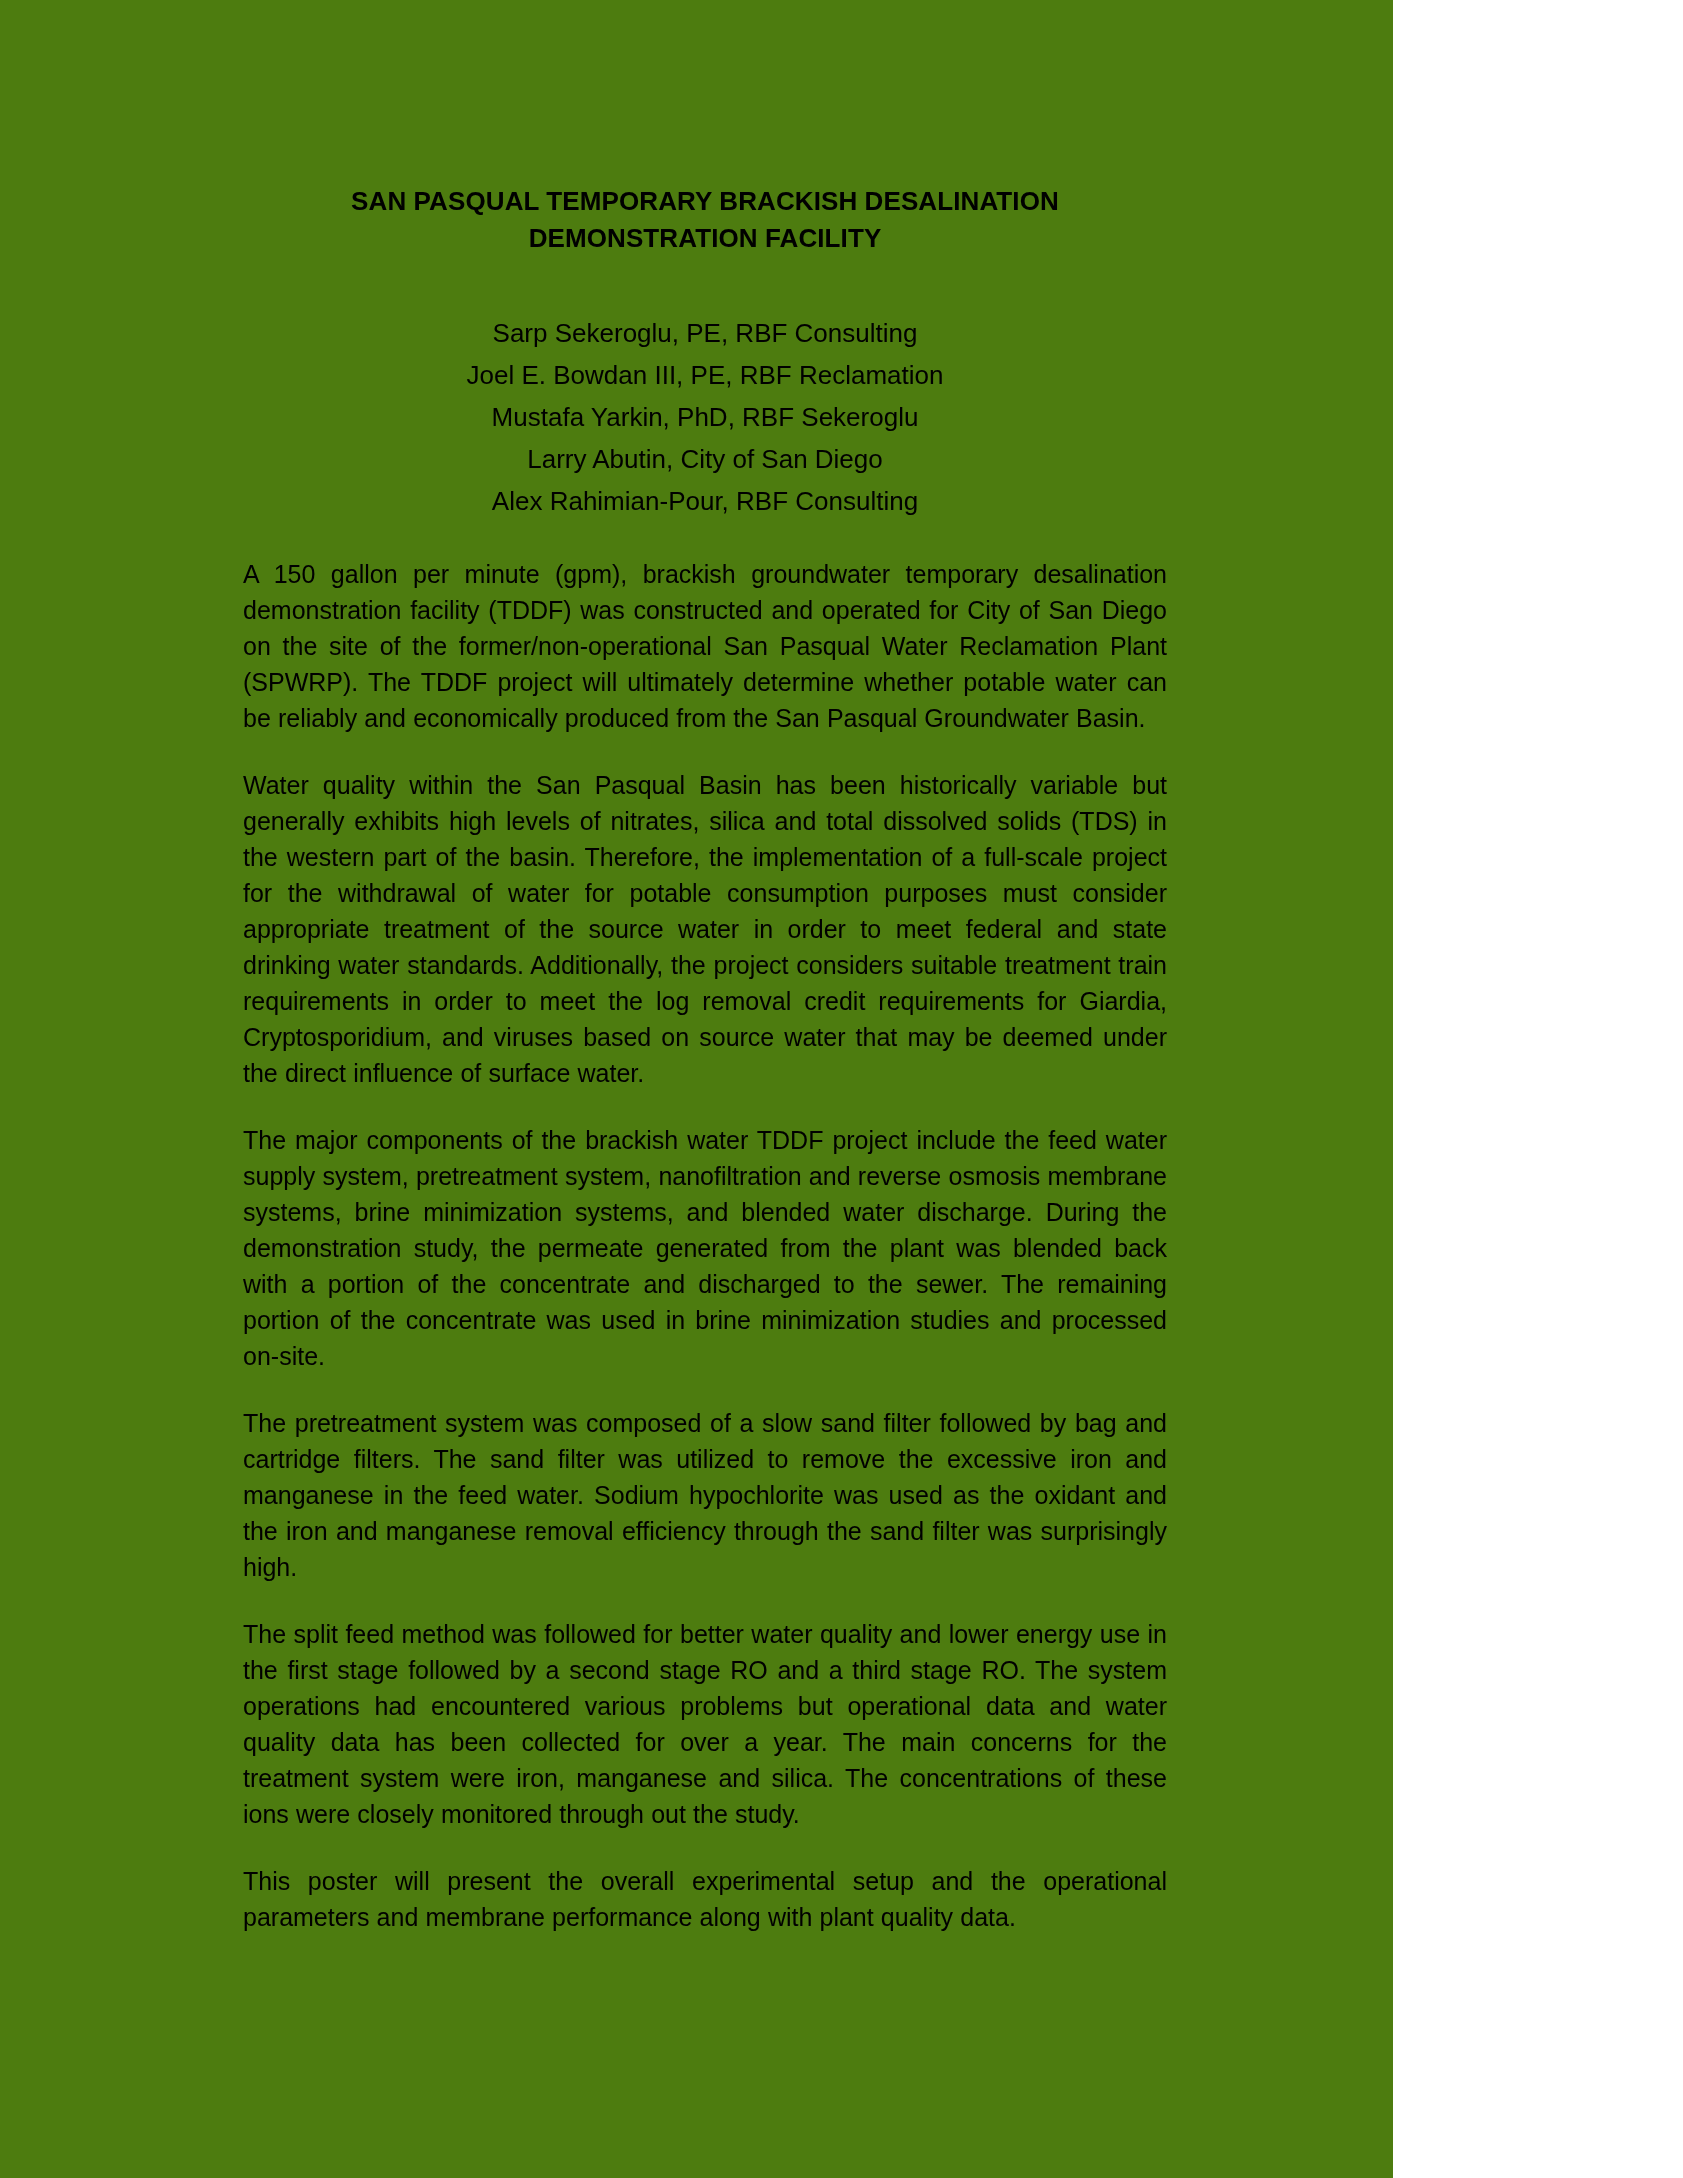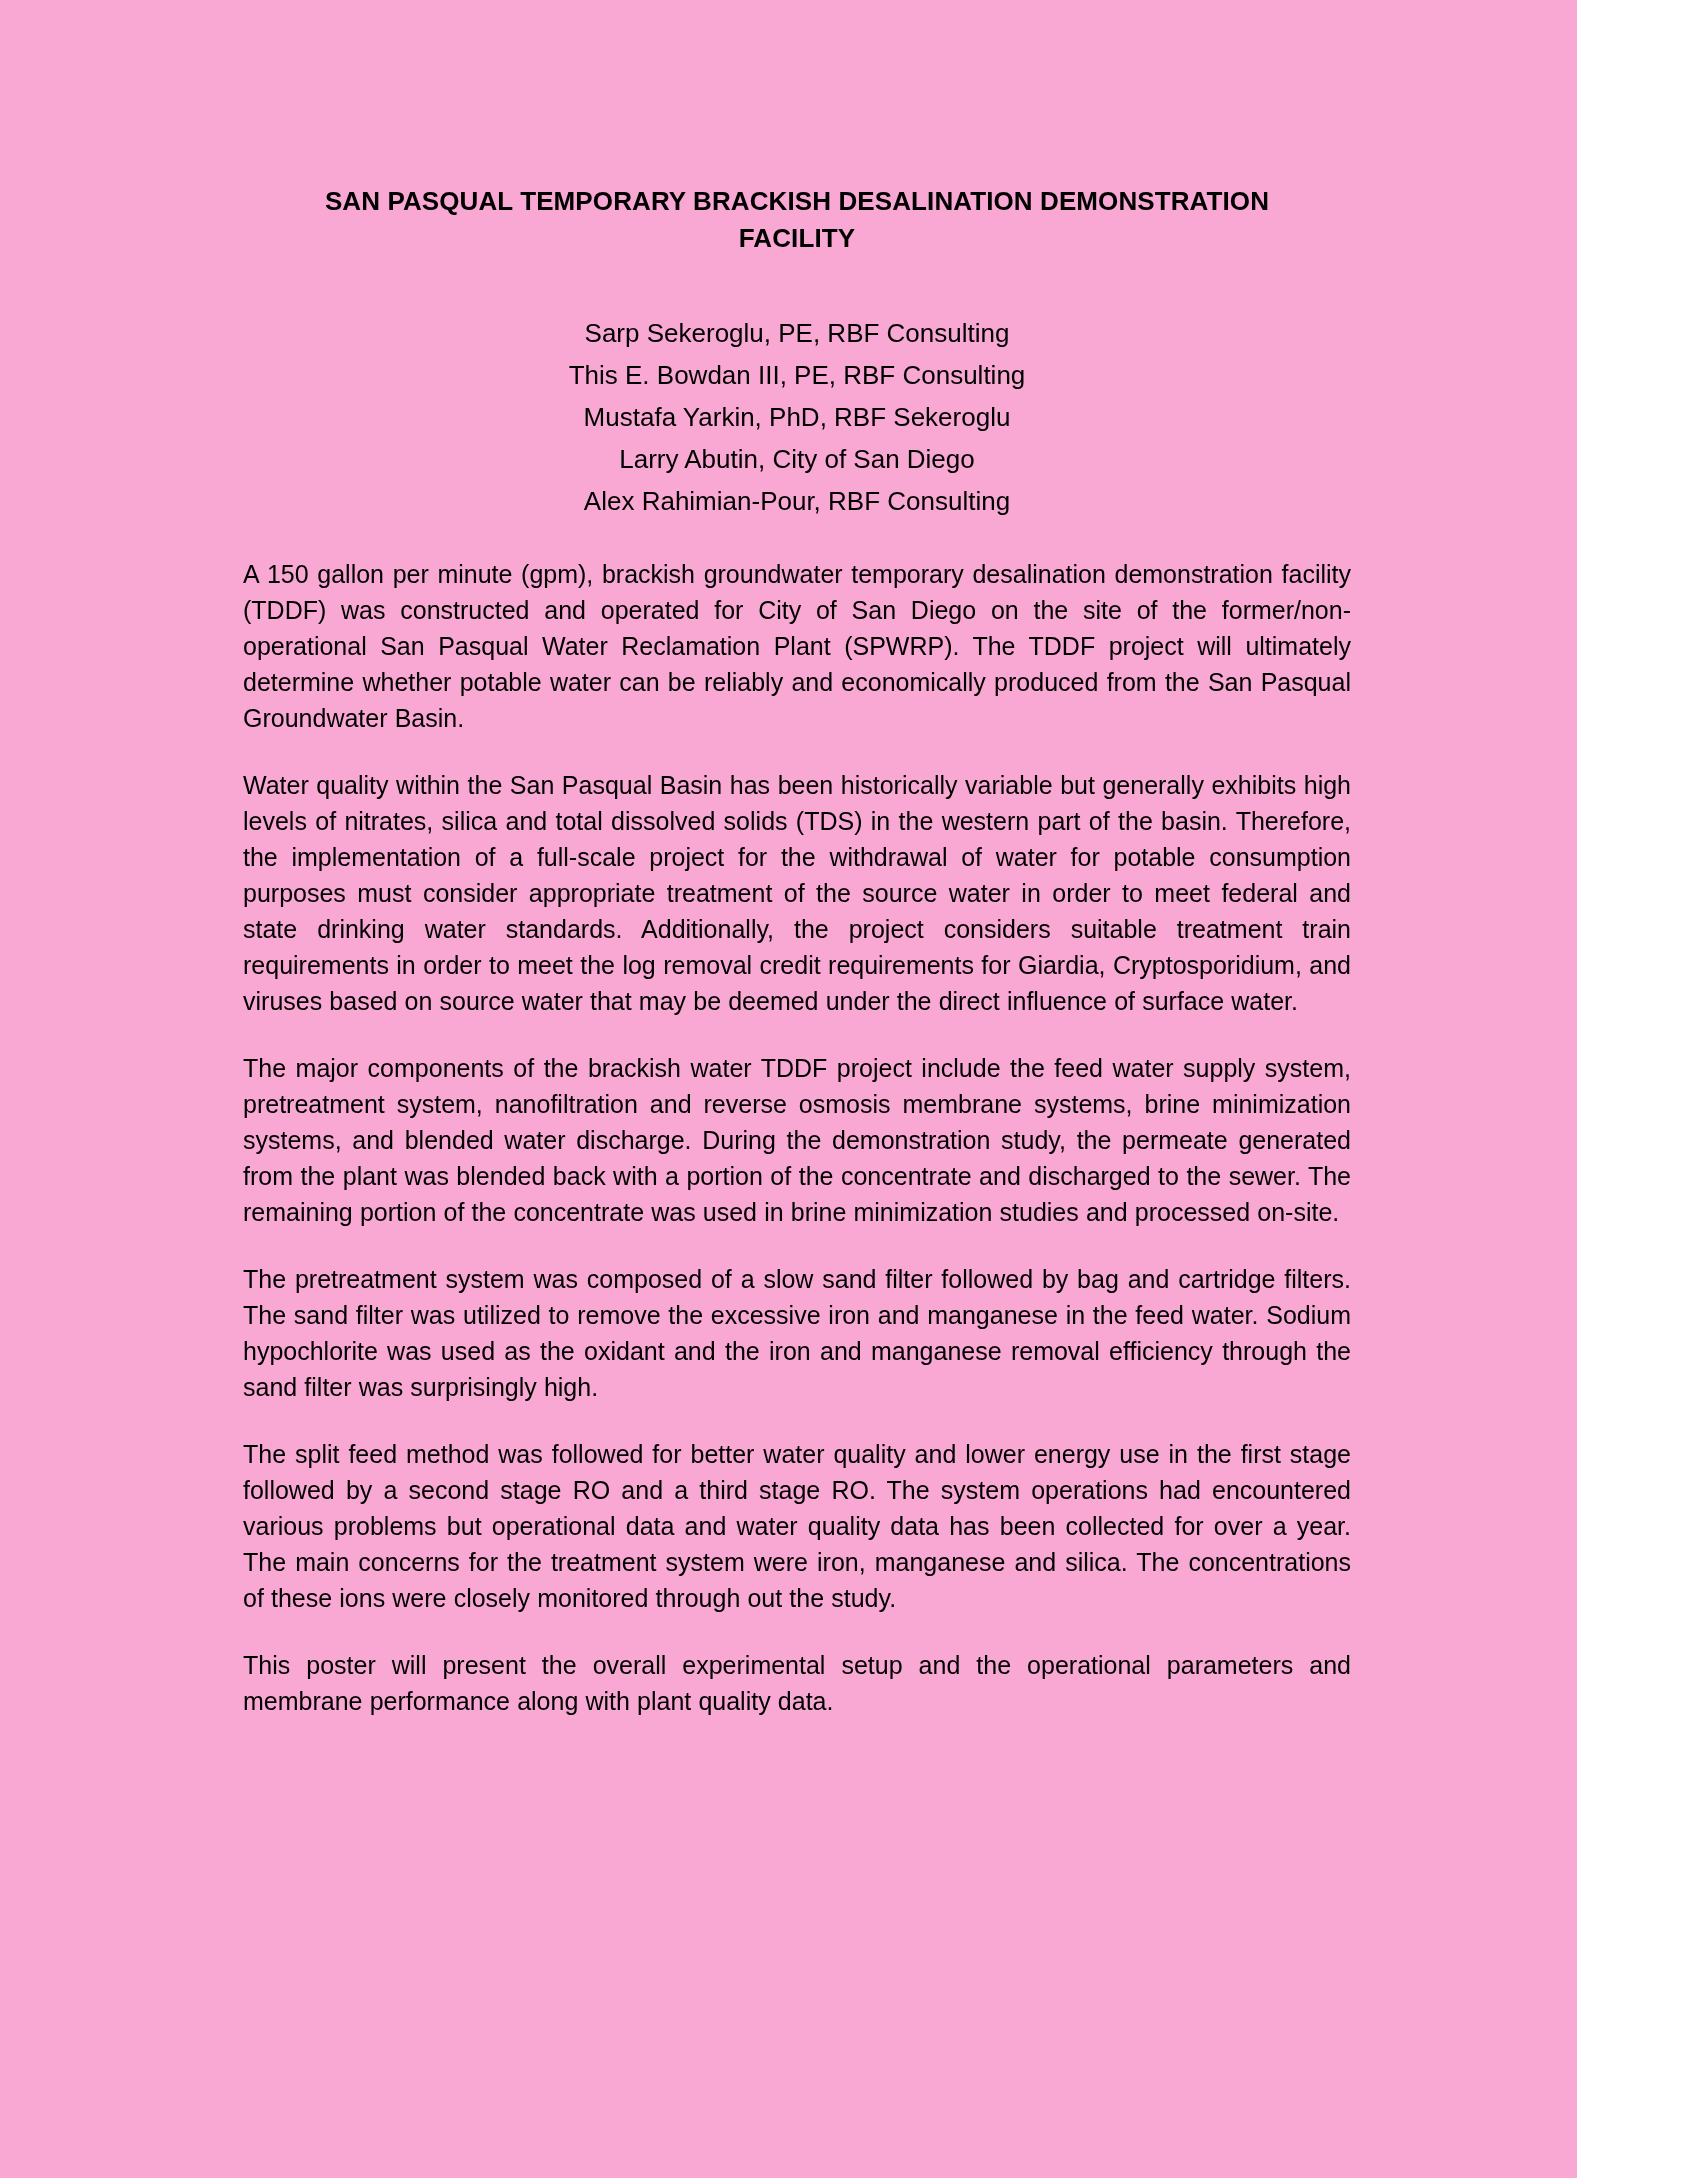--- a/index.html
+++ b/index.html
@@ -9,23 +9,23 @@
   }
   body {
     width: 1683px;
     height: 2178px;
     font-family: "Liberation Sans", sans-serif;
     color: #000000;
     -webkit-font-smoothing: antialiased;
   }
   .page {
     position: relative;
-    width: 1577px;
+    width: 1393px;
     height: 2178px;
-    background: #f9a8d4;
+    background: #4d7c0f;
     box-sizing: border-box;
     padding: 183px 226px 0 243px;
   }
   .doc-title {
     font-size: 26px;
     font-weight: bold;
     text-align: center;
     line-height: 1.42;
     letter-spacing: 0.1px;
     margin: 0 0 0 0;
@@ -56,21 +56,21 @@
 </style>
 </head>
 <body>
 
 <div class="page">
 
   <h1 class="doc-title">SAN PASQUAL TEMPORARY BRACKISH DESALINATION DEMONSTRATION FACILITY</h1>
 
   <div class="authors">
     <span class="author-line">Sarp Sekeroglu, PE, RBF Consulting</span>
-    <span class="author-line">This E. Bowdan III, PE, RBF Consulting</span>
+    <span class="author-line">Joel E. Bowdan III, PE, RBF Reclamation</span>
     <span class="author-line">Mustafa Yarkin, PhD, RBF Sekeroglu</span>
     <span class="author-line">Larry Abutin, City of San Diego</span>
     <span class="author-line">Alex Rahimian-Pour, RBF Consulting</span>
   </div>
 
   <div class="body-copy">
     <p class="para">A 150 gallon per minute (gpm), brackish groundwater temporary desalination demonstration facility (TDDF) was constructed and operated for City of San Diego on the site of the former/non-operational San Pasqual Water Reclamation Plant (SPWRP). The TDDF project will ultimately determine whether potable water can be reliably and economically produced from the San Pasqual Groundwater Basin.</p>
     <p class="para">Water quality within the San Pasqual Basin has been historically variable but generally exhibits high levels of nitrates, silica and total dissolved solids (TDS) in the western part of the basin.  Therefore, the implementation of a full-scale project for the withdrawal of water for potable consumption purposes must consider appropriate treatment of the source water in order to meet federal and state drinking water standards. Additionally, the project considers suitable treatment train requirements in order to meet the log removal credit requirements for Giardia, Cryptosporidium, and viruses based on source water that may be deemed under the direct influence of surface water.</p>
     <p class="para">The major components of the brackish water TDDF project include the feed water supply system, pretreatment system, nanofiltration and reverse osmosis membrane systems, brine minimization systems, and blended water discharge. During the demonstration study, the permeate generated from the plant was blended back with a portion of the concentrate and discharged to the sewer. The remaining portion of the concentrate was used in brine minimization studies and processed on-site.</p>
     <p class="para">The pretreatment system was composed of a slow sand filter followed by bag and cartridge filters. The sand filter was utilized to remove the excessive iron and manganese in the feed water. Sodium hypochlorite was used as the oxidant and the iron and manganese removal efficiency through the sand filter was surprisingly high.</p>

